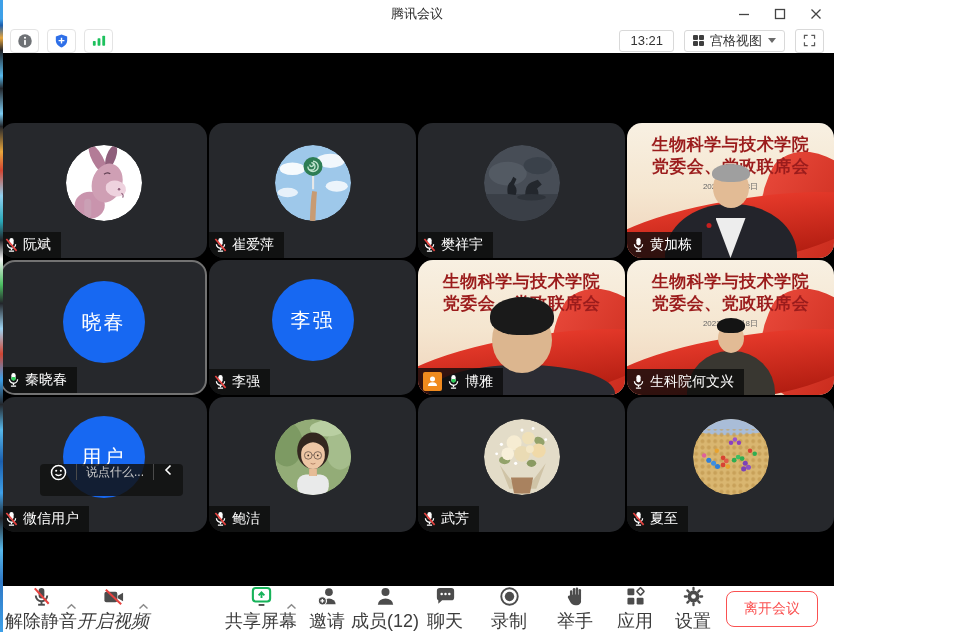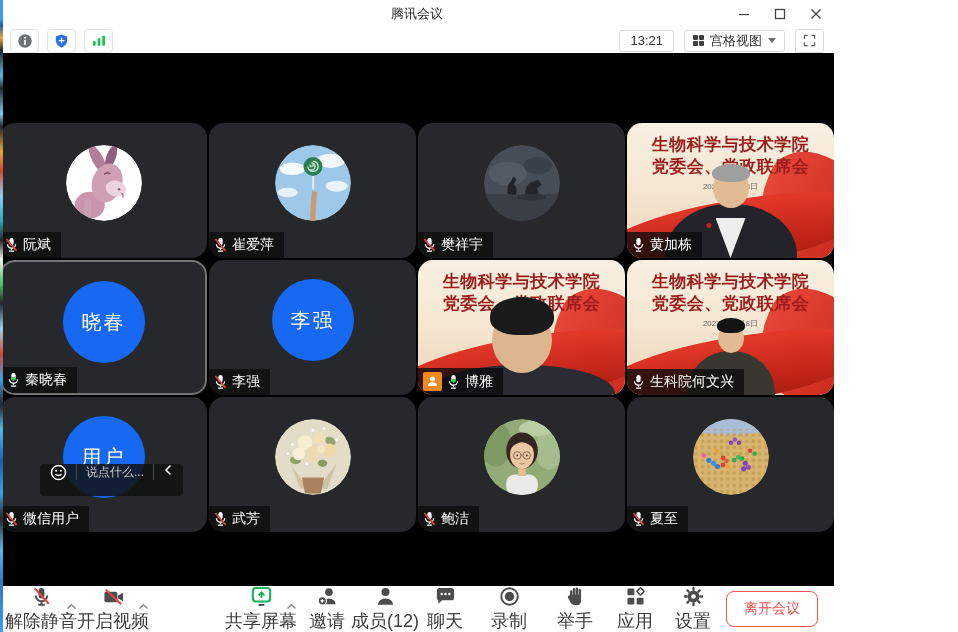--- a/index.html
+++ b/index.html
@@ -60,21 +60,21 @@
   .qc-sep{width:1px;height:16px;background:#4a4a4a;}
   .qc-text{font-size:12px;color:#c9c9c9;white-space:nowrap;}
   .qc-btn{display:flex;align-items:center;cursor:pointer;}
   
   .bottombar{height:46px;background:#fff;display:flex;align-items:center;padding:0 10px;box-sizing:border-box;}
   .bb-item{position:relative;width:58px;height:46px;display:flex;flex-direction:column;align-items:center;justify-content:center;cursor:pointer;flex:0 0 auto;}
   .bb-icon{height:23px;display:flex;align-items:flex-end;}
   .bb-label{font-size:18px;color:#3d3d3d;margin-top:1px;white-space:nowrap;}
   .menu-caret{position:absolute;right:-7px;top:10px;}
   .bb-unmute{margin-left:2px;}
-  .bb-start-video{margin-left:14px;}
+  .bb-start-video{margin-left:14px;font-style:italic;}
   .bb-share-screen{margin-left:90px;}
   .bb-invite{margin-left:8px;}
   .bb-chat{margin-left:2px;}
   .bb-record{margin-left:6px;}
   .bb-raise-hand{margin-left:8px;}
   .bb-apps{margin-left:2px;}
   .leave-btn{margin-left:auto;margin-right:6px;background:#fff;border:1px solid #fa5151;color:#fa5151;font-size:14px;border-radius:8px;padding:8px 17px;cursor:pointer;font-family:inherit;}
 </style>
 </head>
 <body>
@@ -357,20 +357,53 @@
               <line x1="7" y1="12.4" x2="7" y2="14.2" stroke="#fff" stroke-width="1.4"></line>
               <line x1="4.2" y1="15.2" x2="9.8" y2="15.2" stroke="#fff" stroke-width="1.4"></line>
               <line x1="1.5" y1="2" x2="12.5" y2="14.8" stroke="#e64340" stroke-width="1.8"></line>
             </svg>
             <span class="pname">微信用户</span>
           </div>
         </div>
         <div class="tile">
           <div class="avatar">
             <svg viewBox="0 0 96 96">
+              <circle cx="48" cy="48" r="48" fill="#93ac77"></circle>
+              <ellipse cx="15" cy="32" rx="20" ry="28" fill="#7d9a63"></ellipse>
+              <ellipse cx="82" cy="38" rx="18" ry="26" fill="#a5bd8c"></ellipse>
+              <ellipse cx="66" cy="12" rx="22" ry="10" fill="#b9cfa2"></ellipse>
+              <rect x="28" y="70" width="40" height="26" rx="11" fill="#e9eaea"></rect>
+              <rect x="43" y="56" width="10" height="16" fill="#e3b astm" opacity="0"></rect>
+              <rect x="43" y="56" width="10" height="16" fill="#e3b astm"></rect>
+              <rect x="43" y="56" width="10" height="16" fill="#e6bc96"></rect>
+              <ellipse cx="48" cy="40" rx="20" ry="23" fill="#33271f"></ellipse>
+              <ellipse cx="48" cy="45" rx="15" ry="18" fill="#edc6a4"></ellipse>
+              <path d="M33 38 q15 -17 30 0 l0 -8 q-15 -13 -30 0 z" fill="#33271f"></path>
+              <circle cx="42" cy="46" r="4.8" stroke="#7a6557" stroke-width="1.2" fill="none"></circle>
+              <circle cx="54" cy="46" r="4.8" stroke="#7a6557" stroke-width="1.2" fill="none"></circle>
+              <line x1="46.8" y1="45.5" x2="49.2" y2="45.5" stroke="#7a6557" stroke-width="1.2"></line>
+              <circle cx="42" cy="46" r="1.1" fill="#3a2c22"></circle>
+              <circle cx="54" cy="46" r="1.1" fill="#3a2c22"></circle>
+              <path d="M45 56 q3 2 6 0" stroke="#b07e62" stroke-width="1.2" fill="none"></path>
+            </svg>
+          </div>
+          <div class="name-tag">
+            <svg width="13" height="16" viewBox="0 0 14 17">
+              <rect x="4.7" y="1" width="4.6" height="8" rx="2.3" fill="#fff"></rect>
+              <path d="M2.6 7.6 a4.4 4.4 0 0 0 8.8 0" stroke="#fff" fill="none" stroke-width="1.4"></path>
+              <line x1="7" y1="12.4" x2="7" y2="14.2" stroke="#fff" stroke-width="1.4"></line>
+              <line x1="4.2" y1="15.2" x2="9.8" y2="15.2" stroke="#fff" stroke-width="1.4"></line>
+              <line x1="1.5" y1="2" x2="12.5" y2="14.8" stroke="#e64340" stroke-width="1.8"></line>
+            </svg>
+            <span class="pname">鲍洁</span>
+          </div>
+        </div>
+        <div class="tile">
+          <div class="avatar">
+            <svg viewBox="0 0 96 96">
               <circle cx="48" cy="48" r="48" fill="#e3dcc8"></circle>
               <path d="M20 58 L48 96 L78 56 L66 88 H32 z" fill="#cfc3a6"></path>
               <path d="M34 74 h28 l-4 20 h-20 z" fill="#a9825f"></path>
               <ellipse cx="26" cy="52" rx="7" ry="5" fill="#93a26a"></ellipse>
               <ellipse cx="70" cy="28" rx="7" ry="5" fill="#93a26a" transform="rotate(30 70 28)"></ellipse>
               <ellipse cx="60" cy="56" rx="6" ry="4.5" fill="#8a9a62"></ellipse>
               <circle cx="38" cy="30" r="9.5" fill="#f6ecd2"></circle>
               <circle cx="56" cy="24" r="8" fill="#efe0b8"></circle>
               <circle cx="69" cy="40" r="9" fill="#f0d9a8"></circle>
               <circle cx="30" cy="44" r="8" fill="#f8f0da"></circle>
@@ -386,53 +419,20 @@
           </div>
           <div class="name-tag">
             <svg width="13" height="16" viewBox="0 0 14 17">
               <rect x="4.7" y="1" width="4.6" height="8" rx="2.3" fill="#fff"></rect>
               <path d="M2.6 7.6 a4.4 4.4 0 0 0 8.8 0" stroke="#fff" fill="none" stroke-width="1.4"></path>
               <line x1="7" y1="12.4" x2="7" y2="14.2" stroke="#fff" stroke-width="1.4"></line>
               <line x1="4.2" y1="15.2" x2="9.8" y2="15.2" stroke="#fff" stroke-width="1.4"></line>
               <line x1="1.5" y1="2" x2="12.5" y2="14.8" stroke="#e64340" stroke-width="1.8"></line>
             </svg>
             <span class="pname">武芳</span>
-          </div>
-        </div>
-        <div class="tile">
-          <div class="avatar">
-            <svg viewBox="0 0 96 96">
-              <circle cx="48" cy="48" r="48" fill="#93ac77"></circle>
-              <ellipse cx="15" cy="32" rx="20" ry="28" fill="#7d9a63"></ellipse>
-              <ellipse cx="82" cy="38" rx="18" ry="26" fill="#a5bd8c"></ellipse>
-              <ellipse cx="66" cy="12" rx="22" ry="10" fill="#b9cfa2"></ellipse>
-              <rect x="28" y="70" width="40" height="26" rx="11" fill="#e9eaea"></rect>
-              <rect x="43" y="56" width="10" height="16" fill="#e3b astm" opacity="0"></rect>
-              <rect x="43" y="56" width="10" height="16" fill="#e3b astm"></rect>
-              <rect x="43" y="56" width="10" height="16" fill="#e6bc96"></rect>
-              <ellipse cx="48" cy="40" rx="20" ry="23" fill="#33271f"></ellipse>
-              <ellipse cx="48" cy="45" rx="15" ry="18" fill="#edc6a4"></ellipse>
-              <path d="M33 38 q15 -17 30 0 l0 -8 q-15 -13 -30 0 z" fill="#33271f"></path>
-              <circle cx="42" cy="46" r="4.8" stroke="#7a6557" stroke-width="1.2" fill="none"></circle>
-              <circle cx="54" cy="46" r="4.8" stroke="#7a6557" stroke-width="1.2" fill="none"></circle>
-              <line x1="46.8" y1="45.5" x2="49.2" y2="45.5" stroke="#7a6557" stroke-width="1.2"></line>
-              <circle cx="42" cy="46" r="1.1" fill="#3a2c22"></circle>
-              <circle cx="54" cy="46" r="1.1" fill="#3a2c22"></circle>
-              <path d="M45 56 q3 2 6 0" stroke="#b07e62" stroke-width="1.2" fill="none"></path>
-            </svg>
-          </div>
-          <div class="name-tag">
-            <svg width="13" height="16" viewBox="0 0 14 17">
-              <rect x="4.7" y="1" width="4.6" height="8" rx="2.3" fill="#fff"></rect>
-              <path d="M2.6 7.6 a4.4 4.4 0 0 0 8.8 0" stroke="#fff" fill="none" stroke-width="1.4"></path>
-              <line x1="7" y1="12.4" x2="7" y2="14.2" stroke="#fff" stroke-width="1.4"></line>
-              <line x1="4.2" y1="15.2" x2="9.8" y2="15.2" stroke="#fff" stroke-width="1.4"></line>
-              <line x1="1.5" y1="2" x2="12.5" y2="14.8" stroke="#e64340" stroke-width="1.8"></line>
-            </svg>
-            <span class="pname">鲍洁</span>
           </div>
         </div>
         <div class="tile">
           <div class="avatar">
             <svg viewBox="0 0 96 96">
               <defs>
                 <pattern id="hc" width="8" height="8" patternUnits="userSpaceOnUse">
                   <circle cx="4" cy="4" r="2.5" fill="#c59d55"></circle>
                 </pattern>
               </defs>

